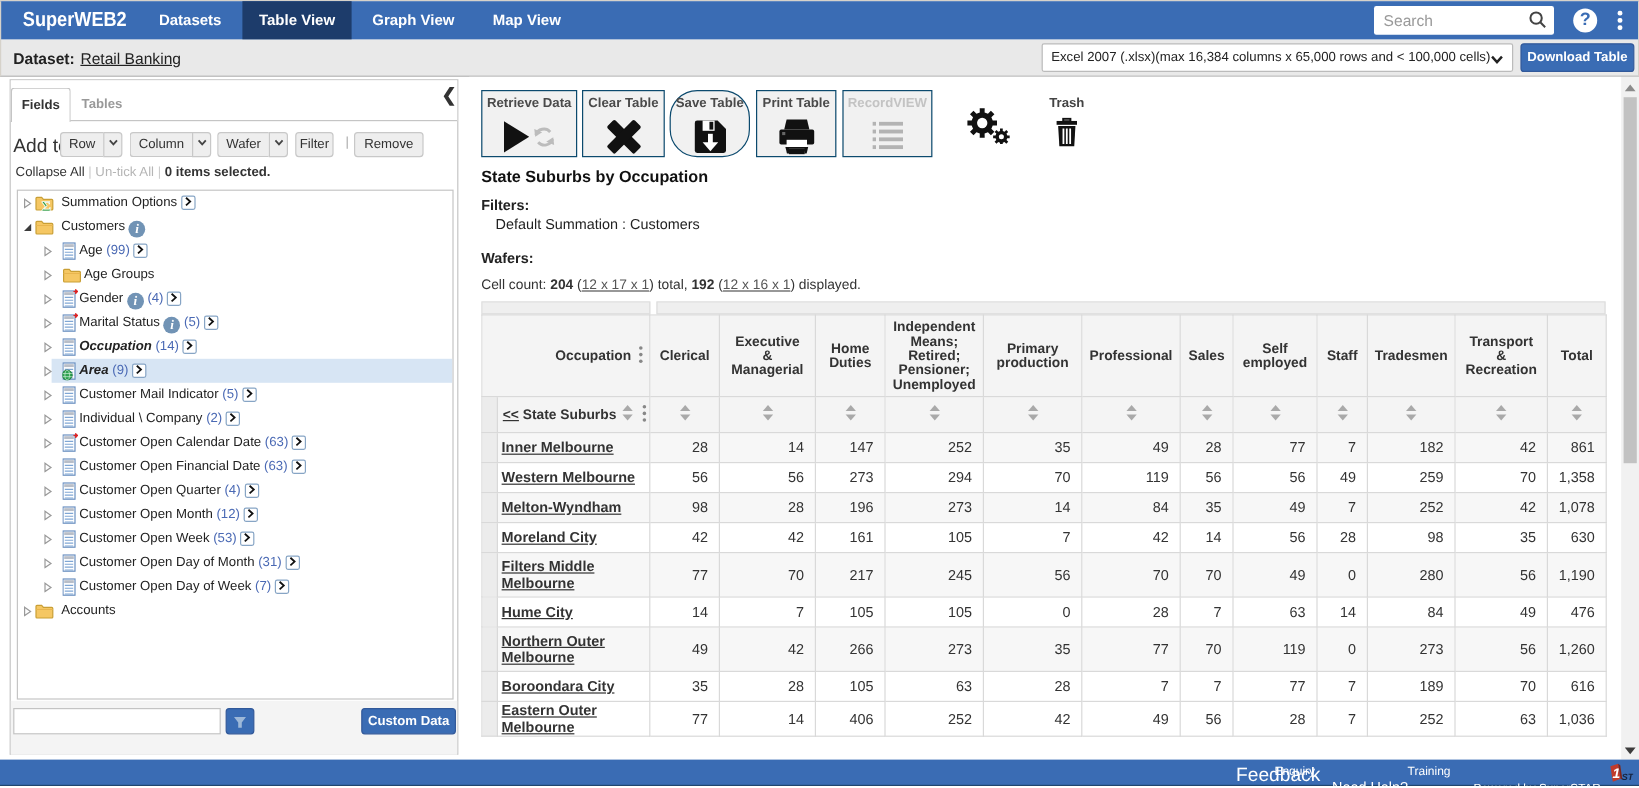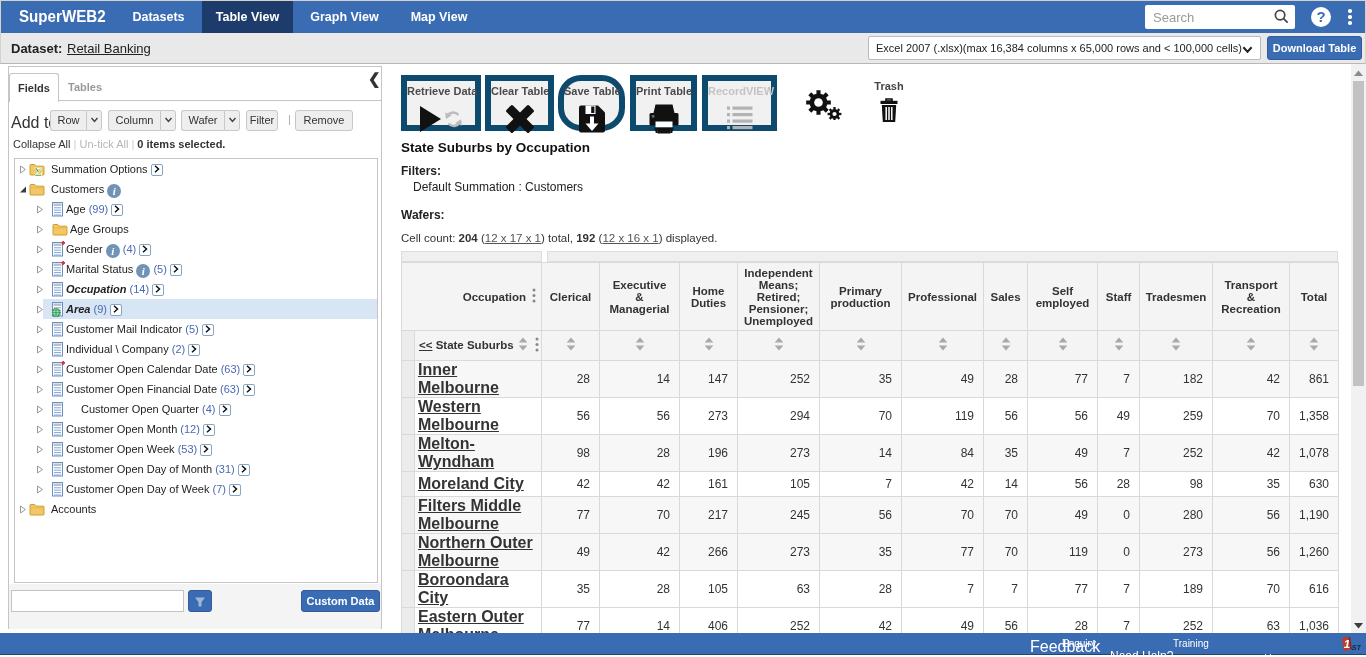--- a/index.html
+++ b/index.html
@@ -46,38 +46,38 @@
 .sel::before { content:''; position:absolute; left:28px; right:0; top:0; bottom:0; background:#d7e5f4; }
 .info { display:inline-block; width:14px; height:14px; border-radius:50%; background:#7193b5; color:#fff; font-size:11px; font-weight:bold; text-align:center; line-height:14px; vertical-align:-2px; font-family:"Liberation Serif",serif; font-style:italic; }
 .abox { display:inline-block; width:12px; height:12px; border:1px solid #87a5c5; border-radius:2px; background:#fff; text-align:center; line-height:8px; vertical-align:0.5px; }
 
 #panelbottom { position:absolute; left:0; top:517px; width:372px; height:45px; background:#f4f4f4; }
 #filterinput { position:absolute; left:2px; top:6px; width:173px; height:22px; background:#fff; border:1px solid #c3c3c3; }
 #filterbtn { position:absolute; left:179px; top:6px; width:24px; height:22px; background:#3a6cb4; border:1px solid #32599a; border-radius:3px; }
 #customdata { position:absolute; left:292px; top:6px; width:79px; height:22px; background:#3a6cb4; border:1px solid #32599a; border-radius:3px; color:#fff; font-weight:bold; font-size:11px; text-align:center; line-height:20px; }
 
 #main { left:391px; top:64px; width:960px; height:569px; background:#fff; overflow:hidden; }
-.tbtn { position:absolute; top:11px; height:56px; background:#f1f1f1; border:6px solid #0c4a6e; text-align:center; }
+.tbtn { position:absolute; top:11px; height:56px; background:#f1f1f1; border:1px solid #0c4a6e; text-align:center; }
 .tbtn .cap { font-size:11px; font-weight:bold; color:#4a4a4a; margin-top:4px; white-space:nowrap; }
 .tbtn.disabled .cap { color:#c3c3c3; }
 #title { position:absolute; left:10px; top:76px; font-size:13.5px; font-weight:bold; color:#111; }
 #filters { position:absolute; left:10px; top:100px; font-size:12px; font-weight:bold; color:#222; }
 #filterval { position:absolute; left:22px; top:116px; font-size:12px; color:#222; }
 #wafers { position:absolute; left:10px; top:144px; font-size:12px; font-weight:bold; color:#222; }
 #cellcount { position:absolute; left:10px; top:168px; font-size:11.5px; color:#333; }
 #cellcount a { color:#555; text-decoration:underline; }
 
 #tablewrap { position:absolute; left:10px; top:187px; width:940px; height:382px; overflow:hidden; }
 table { border-collapse:collapse; table-layout:fixed; width:937px; }
 td, th { border:1px solid #d9d9d9; font-size:12px; color:#333; overflow:hidden; }
 th { background:#f4f4f4; font-weight:bold; text-align:center; padding:2px 3px; font-size:11.5px; color:#333; }
 td.num { text-align:right; padding-right:9px; background:#fff; }
 tr.alt td.num { background:#f7f7f7; }
 td.gut { background:#ececec; }
-td.rh { background:#fff; font-weight:bold; padding-left:3px; font-size:16px; }
+td.rh { background:#fff; font-weight:bold; padding-left:3px; font-size:12px; }
 tr.alt td.rh { background:#f7f7f7; }
 td.rh span { text-decoration:underline; }
 .sortcell { background:#f4f4f4; text-align:center; }
 </style>
 </head>
 <body>
 <div class="abs" id="topframe"></div>
 <div class="abs" id="header">
   <div id="logo">SuperWEB2</div>
   <div class="navtab" id="tab-datasets">Datasets</div>
@@ -360,21 +360,21 @@
         <span style="position:absolute;left:37px;top:2px;line-height:0;"><svg class="ic" width="13" height="16" viewBox="0 0 13 16">
             <rect x="0.5" y="1.5" width="10" height="13.5" fill="#fff" stroke="#6a8fc0" stroke-width="1"></rect>
             <rect x="1.5" y="2.5" width="8" height="2.4" fill="#b8bec8"></rect>
             <g stroke="#7fa6d4" stroke-width="1">
               <line x1="2" y1="6.8" x2="9" y2="6.8"></line>
               <line x1="2" y1="9.2" x2="9" y2="9.2"></line>
               <line x1="2" y1="11.6" x2="9" y2="11.6"></line>
               <line x1="2" y1="14" x2="9" y2="14"></line>
             </g>
           </svg></span>
-        <span style="position:absolute;left:66px;top:0;">Customer Open Quarter <span class="cnt" style="font-style:normal;font-weight:normal;">(4)</span> <span class="abox"><svg width="6" height="8" viewBox="0 0 6 8">
+        <span style="position:absolute;left:51px;top:0;">Customer Open Quarter <span class="cnt" style="font-style:normal;font-weight:normal;">(4)</span> <span class="abox"><svg width="6" height="8" viewBox="0 0 6 8">
               <path d="M1 0.8 L4.5 4 L1 7.2" fill="none" stroke="#111" stroke-width="1.5"></path>
             </svg></span></span>
       </div>
 <div class="trow">
         <span style="position:absolute;left:21px;top:6px;line-height:0;"><svg class="car8" width="8" height="9" viewBox="0 0 8 9">
             <path d="M1.5 1 L6.5 4.5 L1.5 8 Z" fill="#fdfdfd" stroke="#9a9a9a" stroke-width="1"></path>
           </svg></span>
         <span style="position:absolute;left:37px;top:2px;line-height:0;"><svg class="ic" width="13" height="16" viewBox="0 0 13 16">
             <rect x="0.5" y="1.5" width="10" height="13.5" fill="#fff" stroke="#6a8fc0" stroke-width="1"></rect>
             <rect x="1.5" y="2.5" width="8" height="2.4" fill="#b8bec8"></rect>
@@ -720,20 +720,36 @@
             <td class="num">245</td>
             <td class="num">56</td>
             <td class="num">70</td>
             <td class="num">70</td>
             <td class="num">49</td>
             <td class="num">0</td>
             <td class="num">280</td>
             <td class="num">56</td>
             <td class="num">1,190</td>
           </tr>
+<tr style="height:25px;">
+            <td class="gut"></td>
+            <td class="rh"><span>Hume City</span></td>
+            <td class="num">14</td>
+            <td class="num">7</td>
+            <td class="num">105</td>
+            <td class="num">105</td>
+            <td class="num">0</td>
+            <td class="num">28</td>
+            <td class="num">7</td>
+            <td class="num">63</td>
+            <td class="num">14</td>
+            <td class="num">84</td>
+            <td class="num">49</td>
+            <td class="num">476</td>
+          </tr>
 <tr class="alt" style="height:37px;">
             <td class="gut"></td>
             <td class="rh"><span>Northern Outer Melbourne</span></td>
             <td class="num">49</td>
             <td class="num">42</td>
             <td class="num">266</td>
             <td class="num">273</td>
             <td class="num">35</td>
             <td class="num">77</td>
             <td class="num">70</td>

